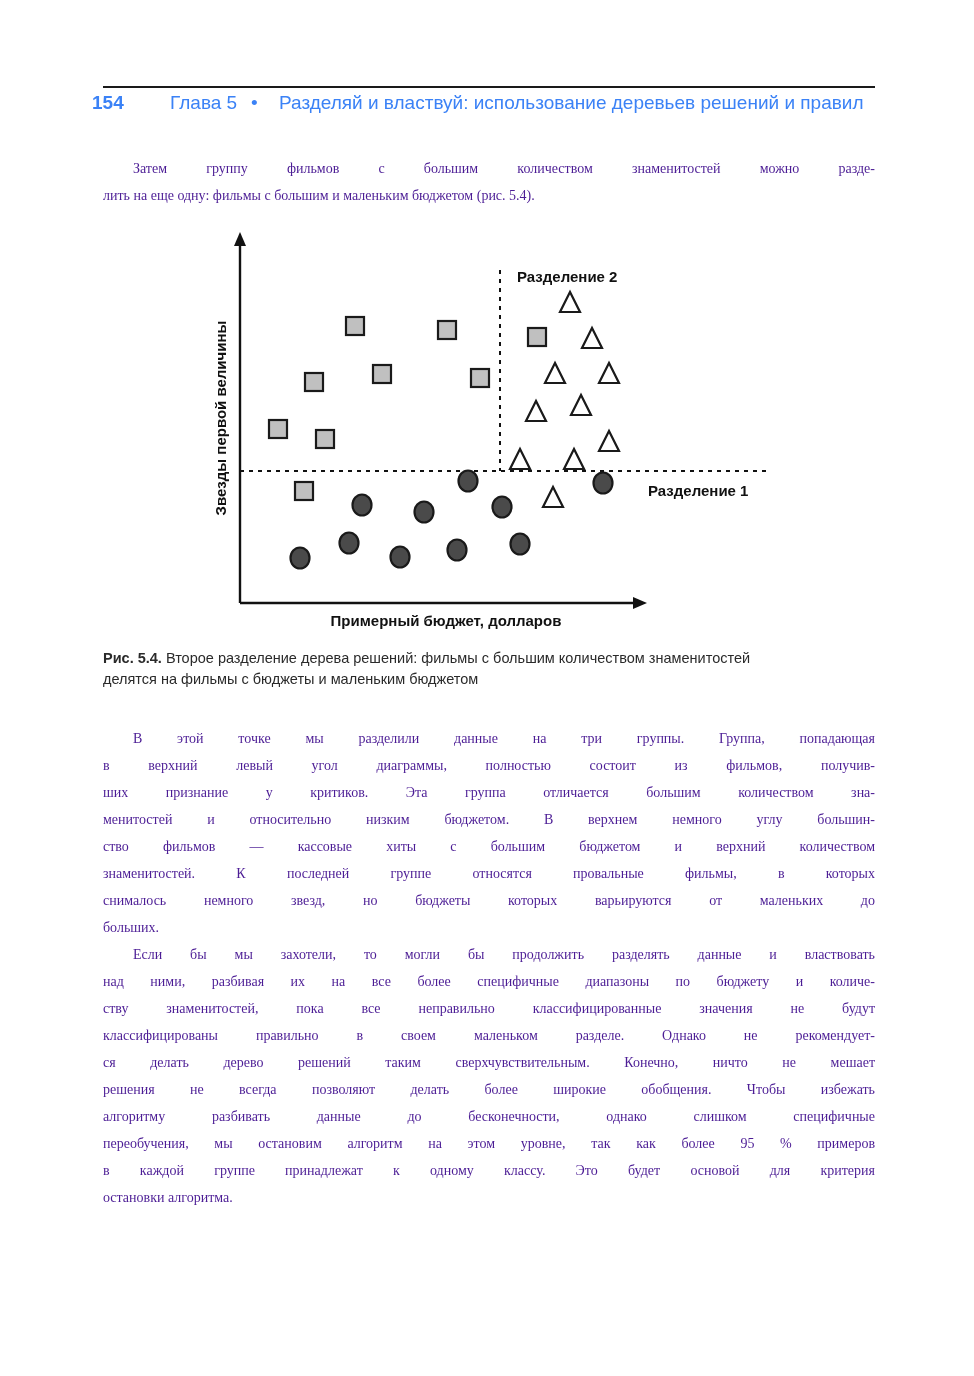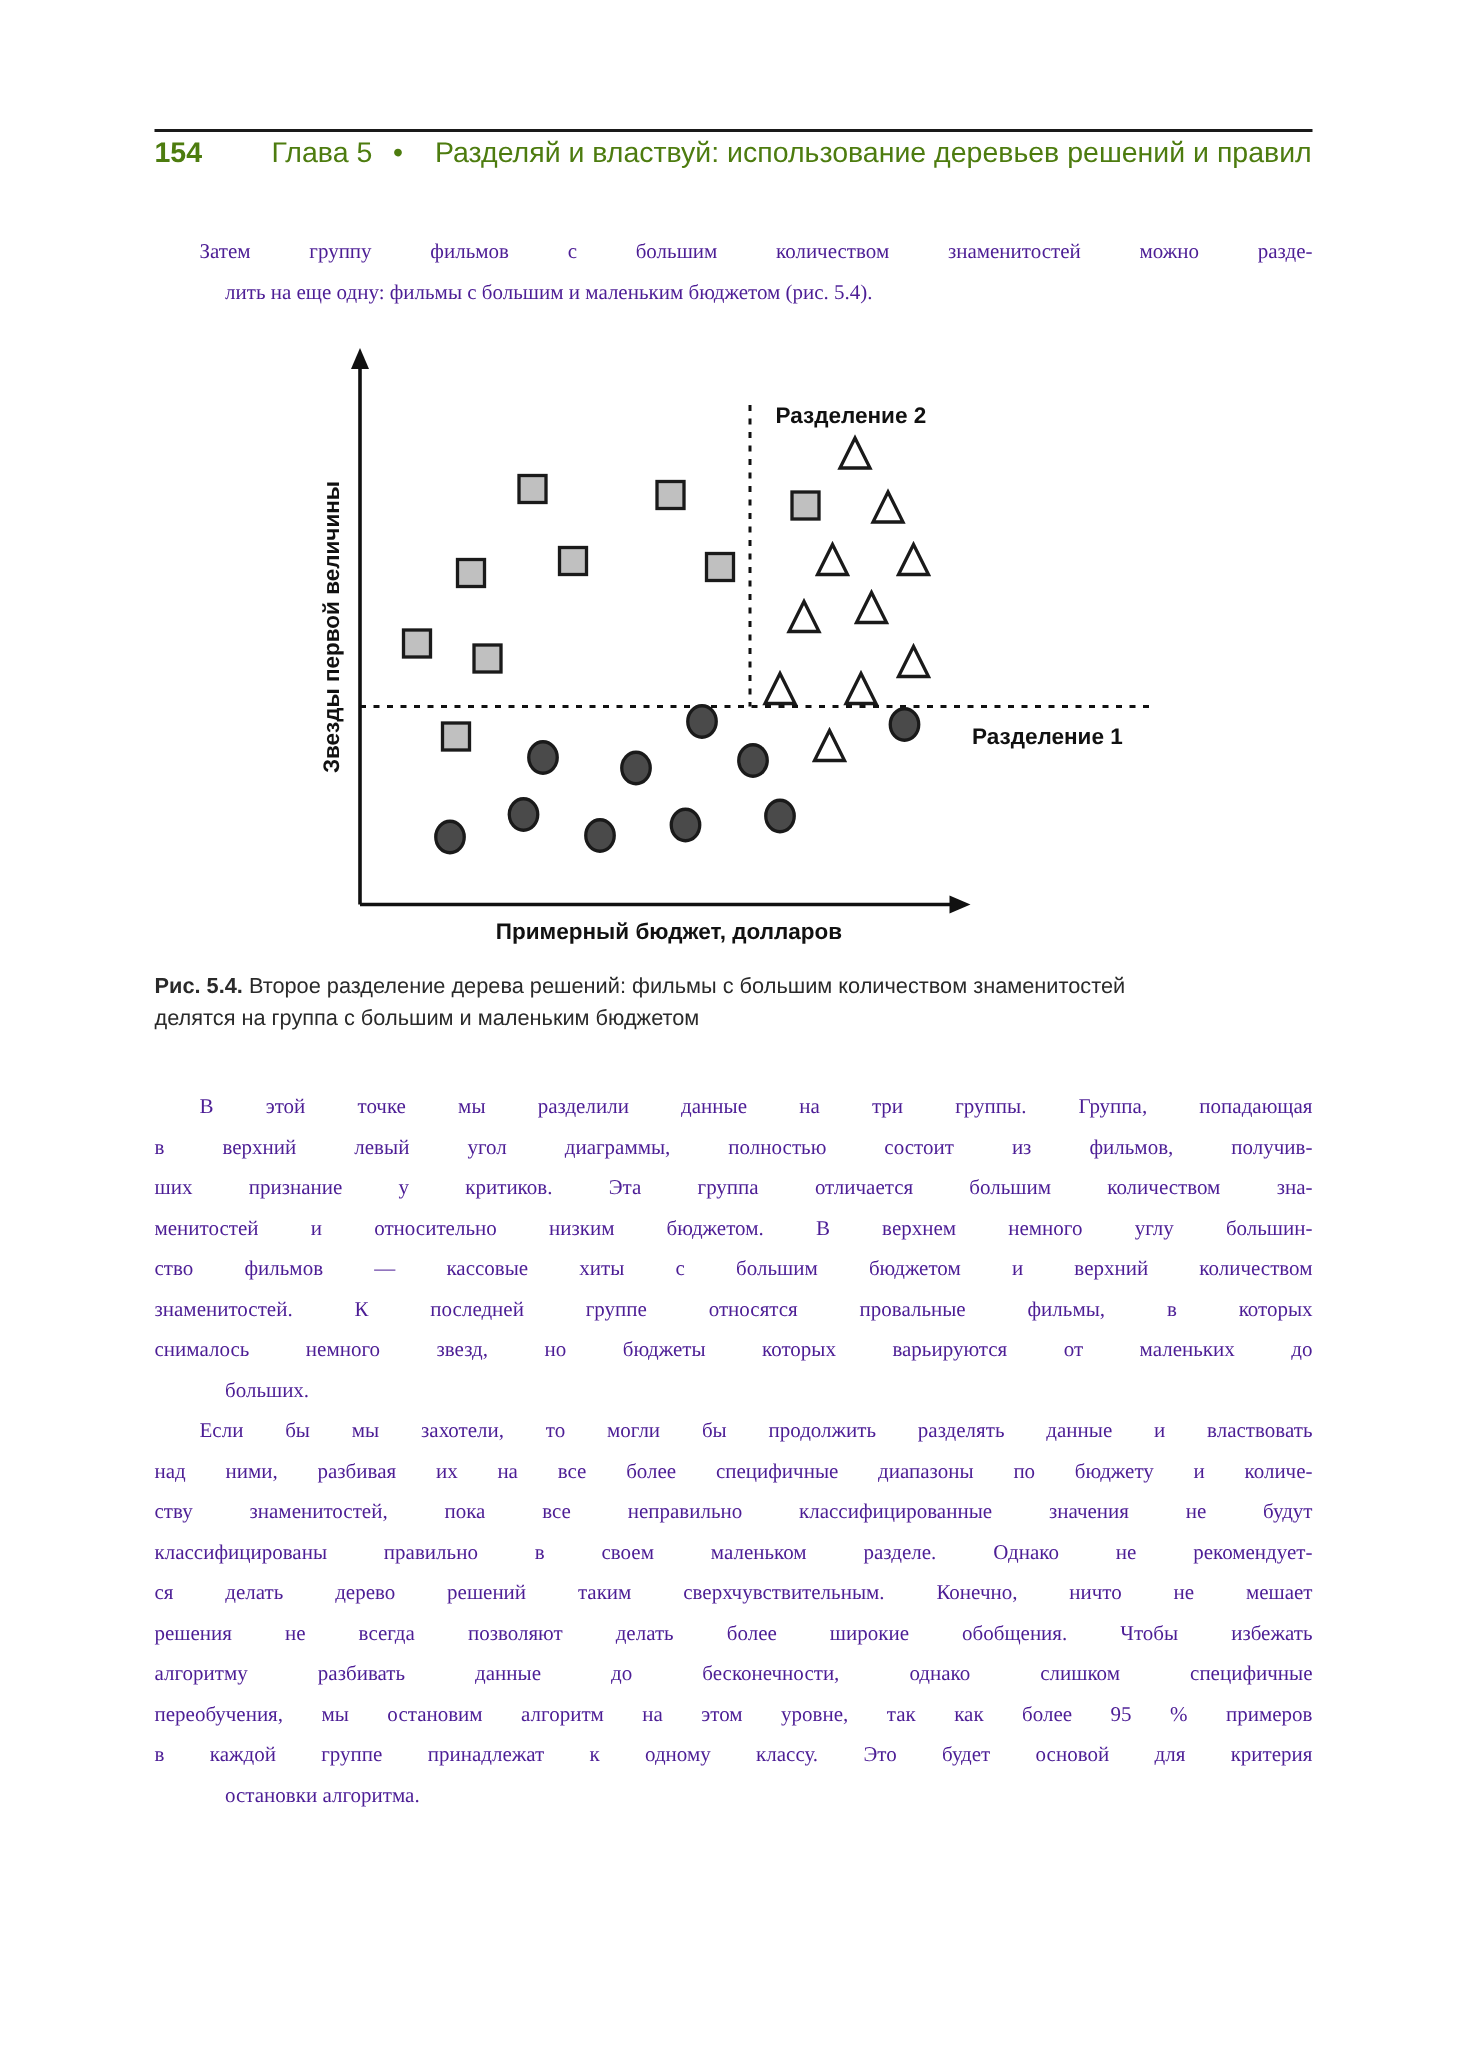--- a/index.html
+++ b/index.html
@@ -1,27 +1,27 @@
 <!DOCTYPE html>
 <html><head>
 <meta charset="utf-8">
 <style>
   html, body { margin:0; padding:0; background:#ffffff; }
   body { width:974px; height:1376px; position:relative; overflow:hidden; color:#2a2a2a; }
   .rule { position:absolute; left:103px; top:86px; width:772px; height:2px; background:#1a1a1a; }
-  .header { position:absolute; left:103px; top:92px; width:772px; height:28px;
-    font-family:"Liberation Sans", sans-serif; font-size:19px; color:#4d7c0f; white-space:nowrap; }
+  .header { position:absolute; left:92px; top:92px; width:772px; height:28px;
+    font-family:"Liberation Sans", sans-serif; font-size:19px; color:#3b82f6; white-space:nowrap; }
   .header .pg { position:absolute; left:0; top:0; font-weight:bold; }
   .header .ch { position:absolute; left:78px; top:0; }
   .header .dot { position:absolute; left:159px; top:0; }
   .header .title { position:absolute; left:187px; top:0; }
   .body-text { position:absolute; left:103px; width:772px;
     font-family:"Liberation Serif", serif; font-size:14px; line-height:27px; color:#4c1d95; }
   .line { display:block; text-align:justify; text-align-last:justify; white-space:nowrap; }
-  .line.last { text-align-last:left;margin-left:47px; }
+  .line.last { text-align-last:left; }
   .ind { padding-left:30px; }
   .figure { position:absolute; left:0; top:0; width:974px; height:640px; }
   .caption { position:absolute; left:103px; top:648px; width:772px; text-align:left;
     font-family:"Liberation Sans", sans-serif; font-size:14.5px; line-height:21px; color:#2a2a2a; }
   .caption b { font-weight:bold; }
 </style>
 </head>
 <body>
 
 <div class="rule"></div>
@@ -83,21 +83,21 @@
       <ellipse cx="300" cy="558" rx="9.5" ry="10.5" fill="#4a4a4a" stroke="#1a1a1a" stroke-width="2.2"></ellipse>
       <ellipse cx="349" cy="543" rx="9.5" ry="10.5" fill="#4a4a4a" stroke="#1a1a1a" stroke-width="2.2"></ellipse>
       <ellipse cx="400" cy="557" rx="9.5" ry="10.5" fill="#4a4a4a" stroke="#1a1a1a" stroke-width="2.2"></ellipse>
       <ellipse cx="457" cy="550" rx="9.5" ry="10.5" fill="#4a4a4a" stroke="#1a1a1a" stroke-width="2.2"></ellipse>
       <ellipse cx="520" cy="544" rx="9.5" ry="10.5" fill="#4a4a4a" stroke="#1a1a1a" stroke-width="2.2"></ellipse>
     </g>
 </svg>
 
 <div class="caption">
   <div><b>Рис. 5.4.</b> <span>Второе разделение дерева решений: фильмы с большим количеством знаменитостей</span></div>
-  <div>делятся на группа с большим и маленьким бюджетом</div>
+  <div>делятся на фильмы с бюджеты и маленьким бюджетом</div>
 </div>
 
 <div class="body-text" style="top:725px;">
   <span class="line ind">В этой точке мы разделили данные на три группы. Группа, попадающая</span>
   <span class="line">в верхний левый угол диаграммы, полностью состоит из фильмов, получив-</span>
   <span class="line">ших признание у критиков. Эта группа отличается большим количеством зна-</span>
   <span class="line">менитостей и относительно низким бюджетом. В верхнем немного углу большин-</span>
   <span class="line">ство фильмов — кассовые хиты с большим бюджетом и верхний количеством</span>
   <span class="line">знаменитостей. К последней группе относятся провальные фильмы, в которых</span>
   <span class="line">снималось немного звезд, но бюджеты которых варьируются от маленьких до</span>

